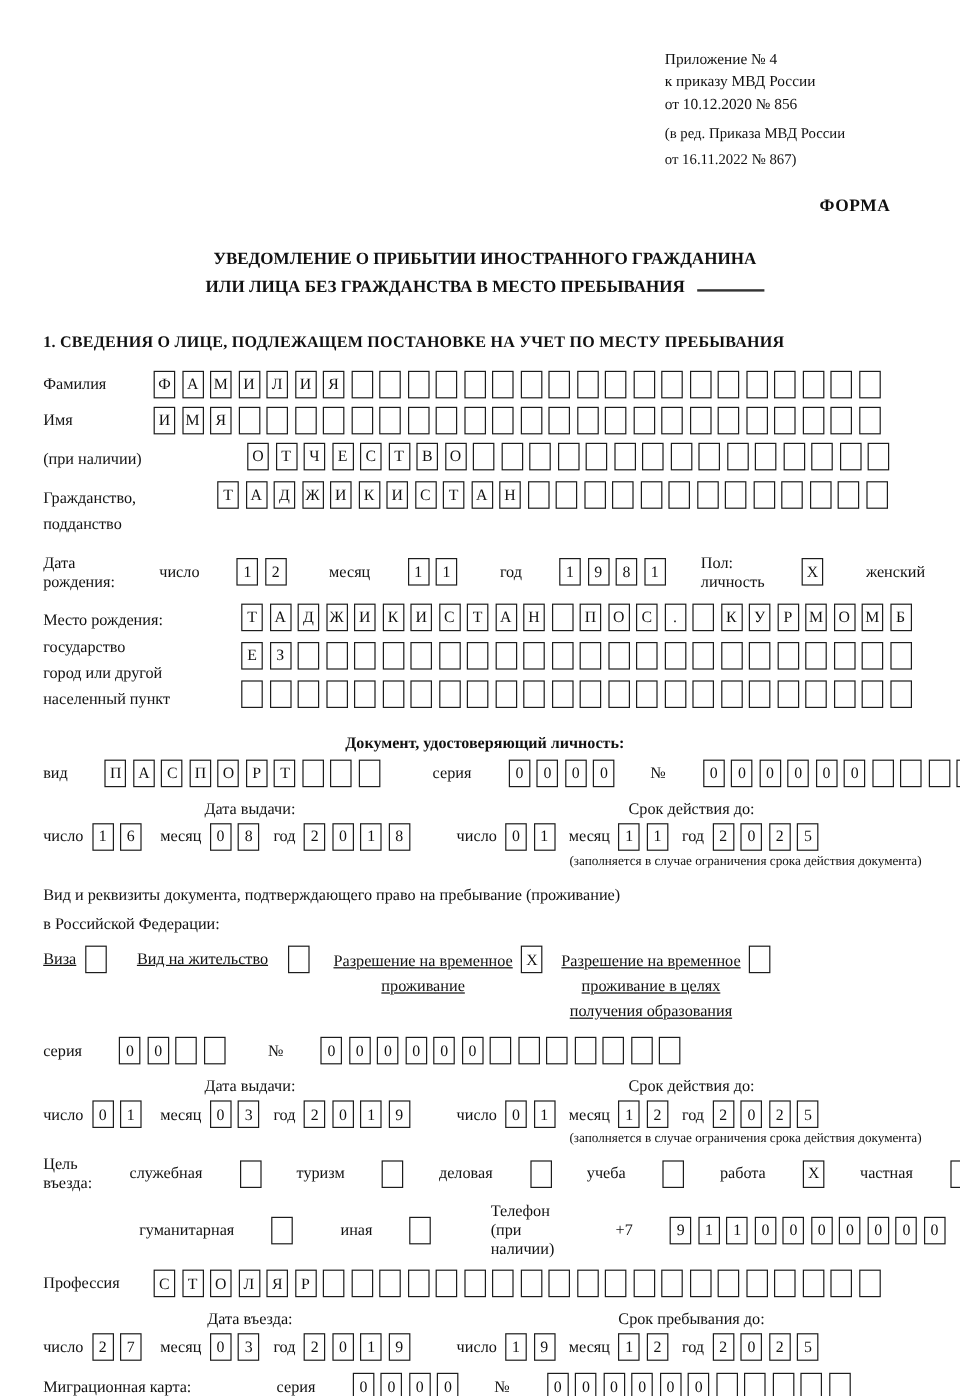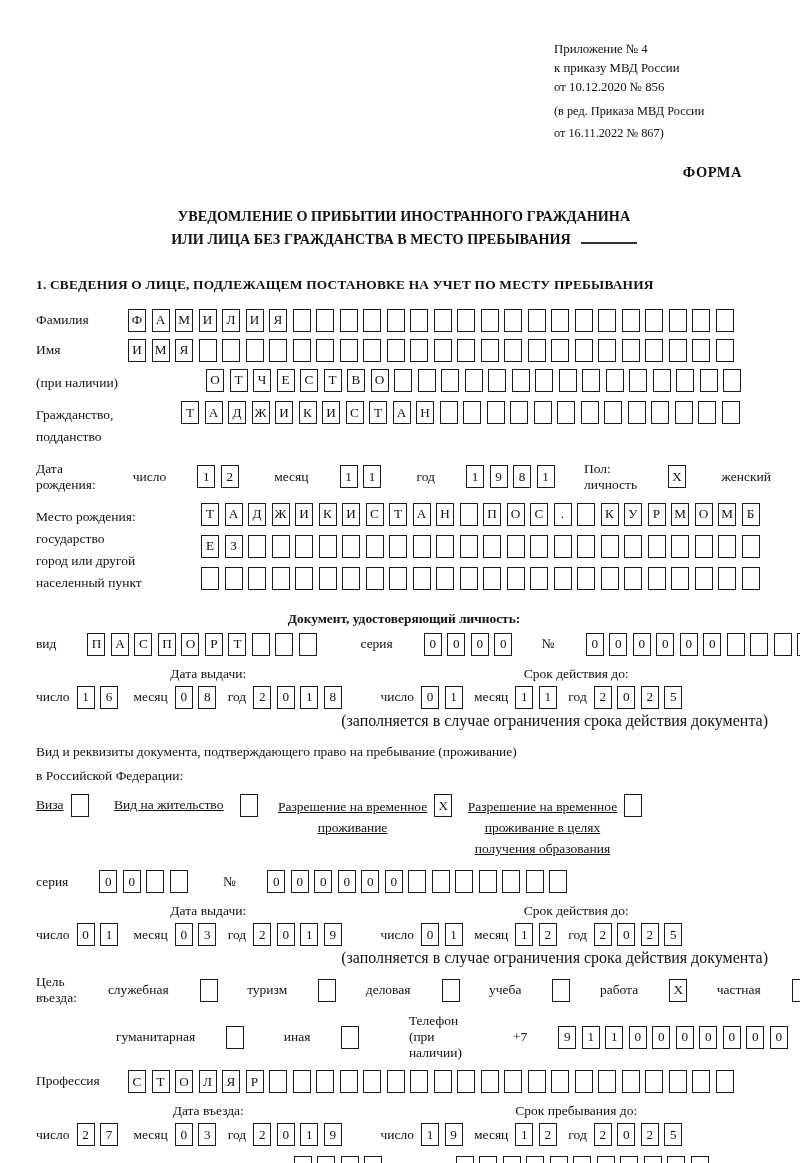--- a/index.html
+++ b/index.html
@@ -37,21 +37,21 @@
   .gap20 { margin-left: 20px; } .gap40 { margin-left: 40px; }
   .lab { margin-right: 7px; }
   .doc-head { text-align: center; font-weight: bold; margin-top: 12px; font-size: 13.4px; }
 
   .dates-row { display: flex; margin-top: 10px; }
   .dates-col { }
   .dates-col.left { width: 352px; }
   .dates-col.right { width: 400px; }
   .dates-title { text-align: center; margin-bottom: 4px; }
   .dates-fields { display: flex; align-items: center; }
-  .dates-note { text-align: right; font-size: 16px; margin-top: 3px; margin-right: 4px; }
+  .dates-note { text-align: right; font-size: 11px; margin-top: 3px; margin-right: 4px; }
 
   .opt { display: inline-flex; align-items: flex-start; }
   .opt .lab { padding-top: 3px; }
   .opt-ml { text-align: center; line-height: 1.55; padding-top: 3px; margin-right: 7px; }
 </style>
 </head>
 <body>
 
 <div class="hdr-block">
   <div>Приложение № 4</div>

